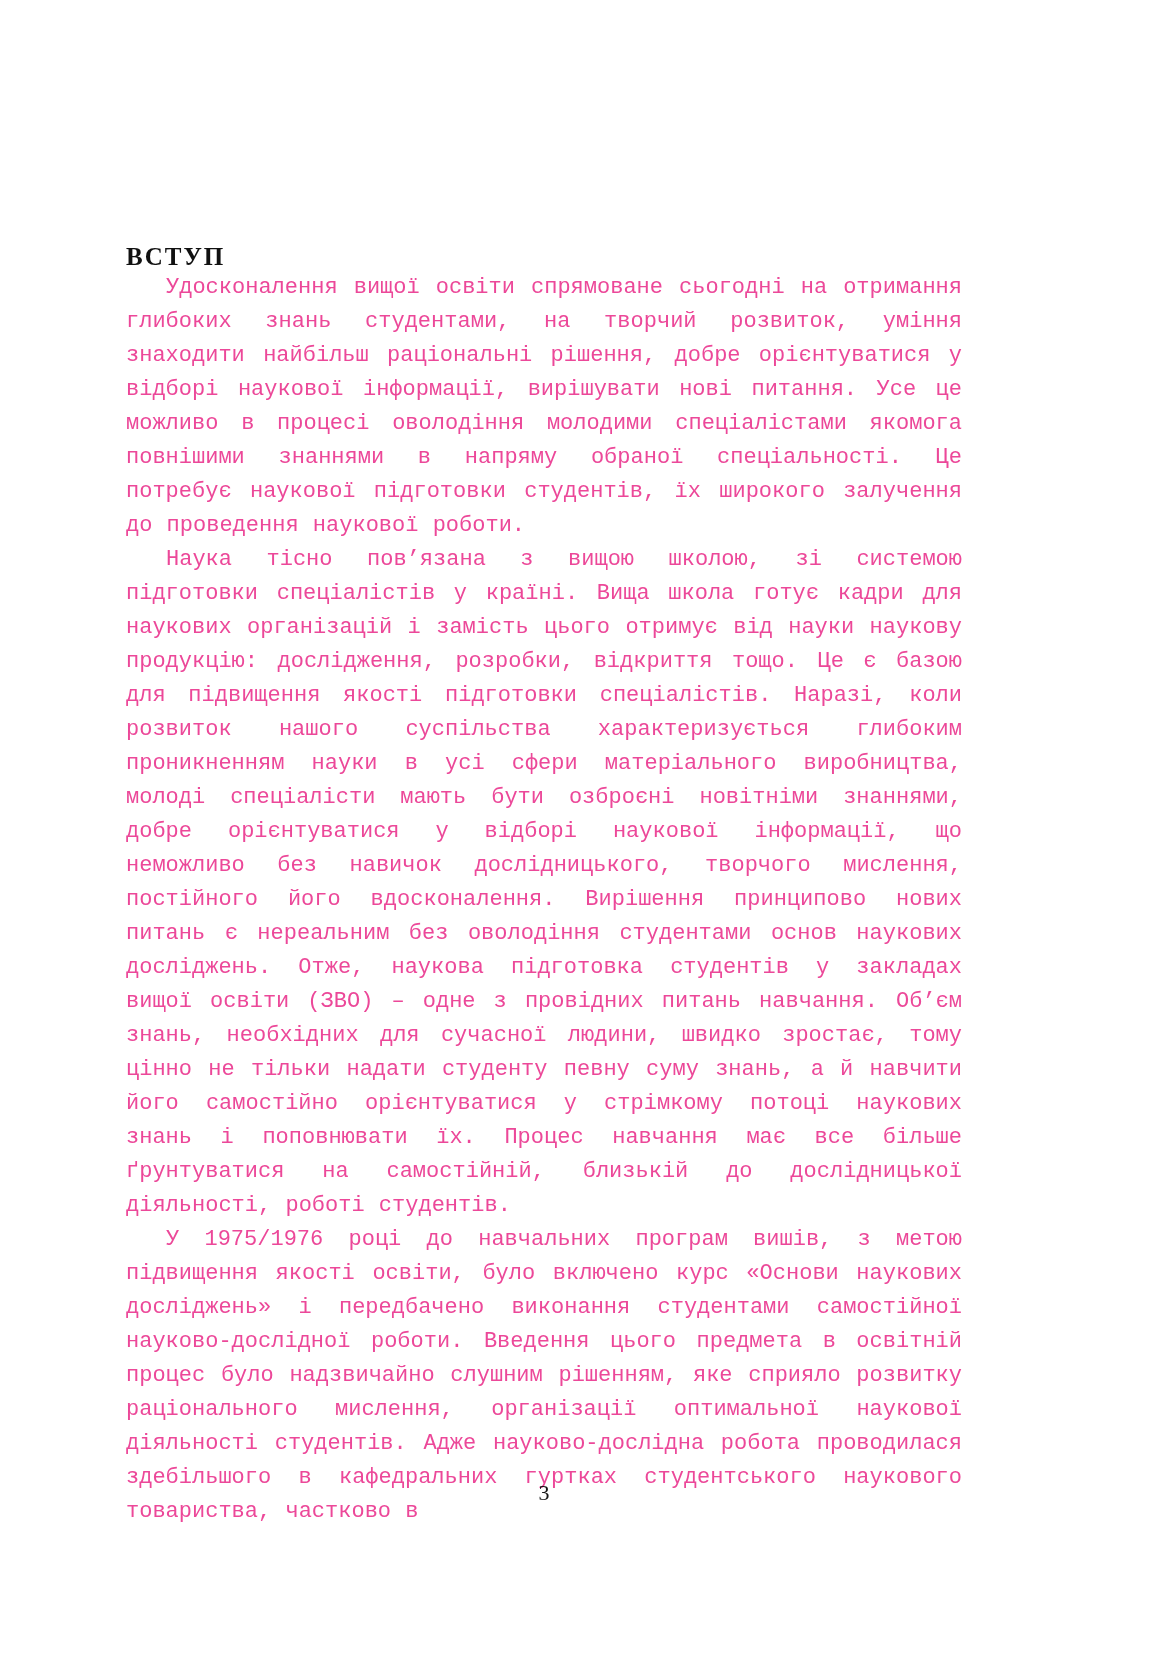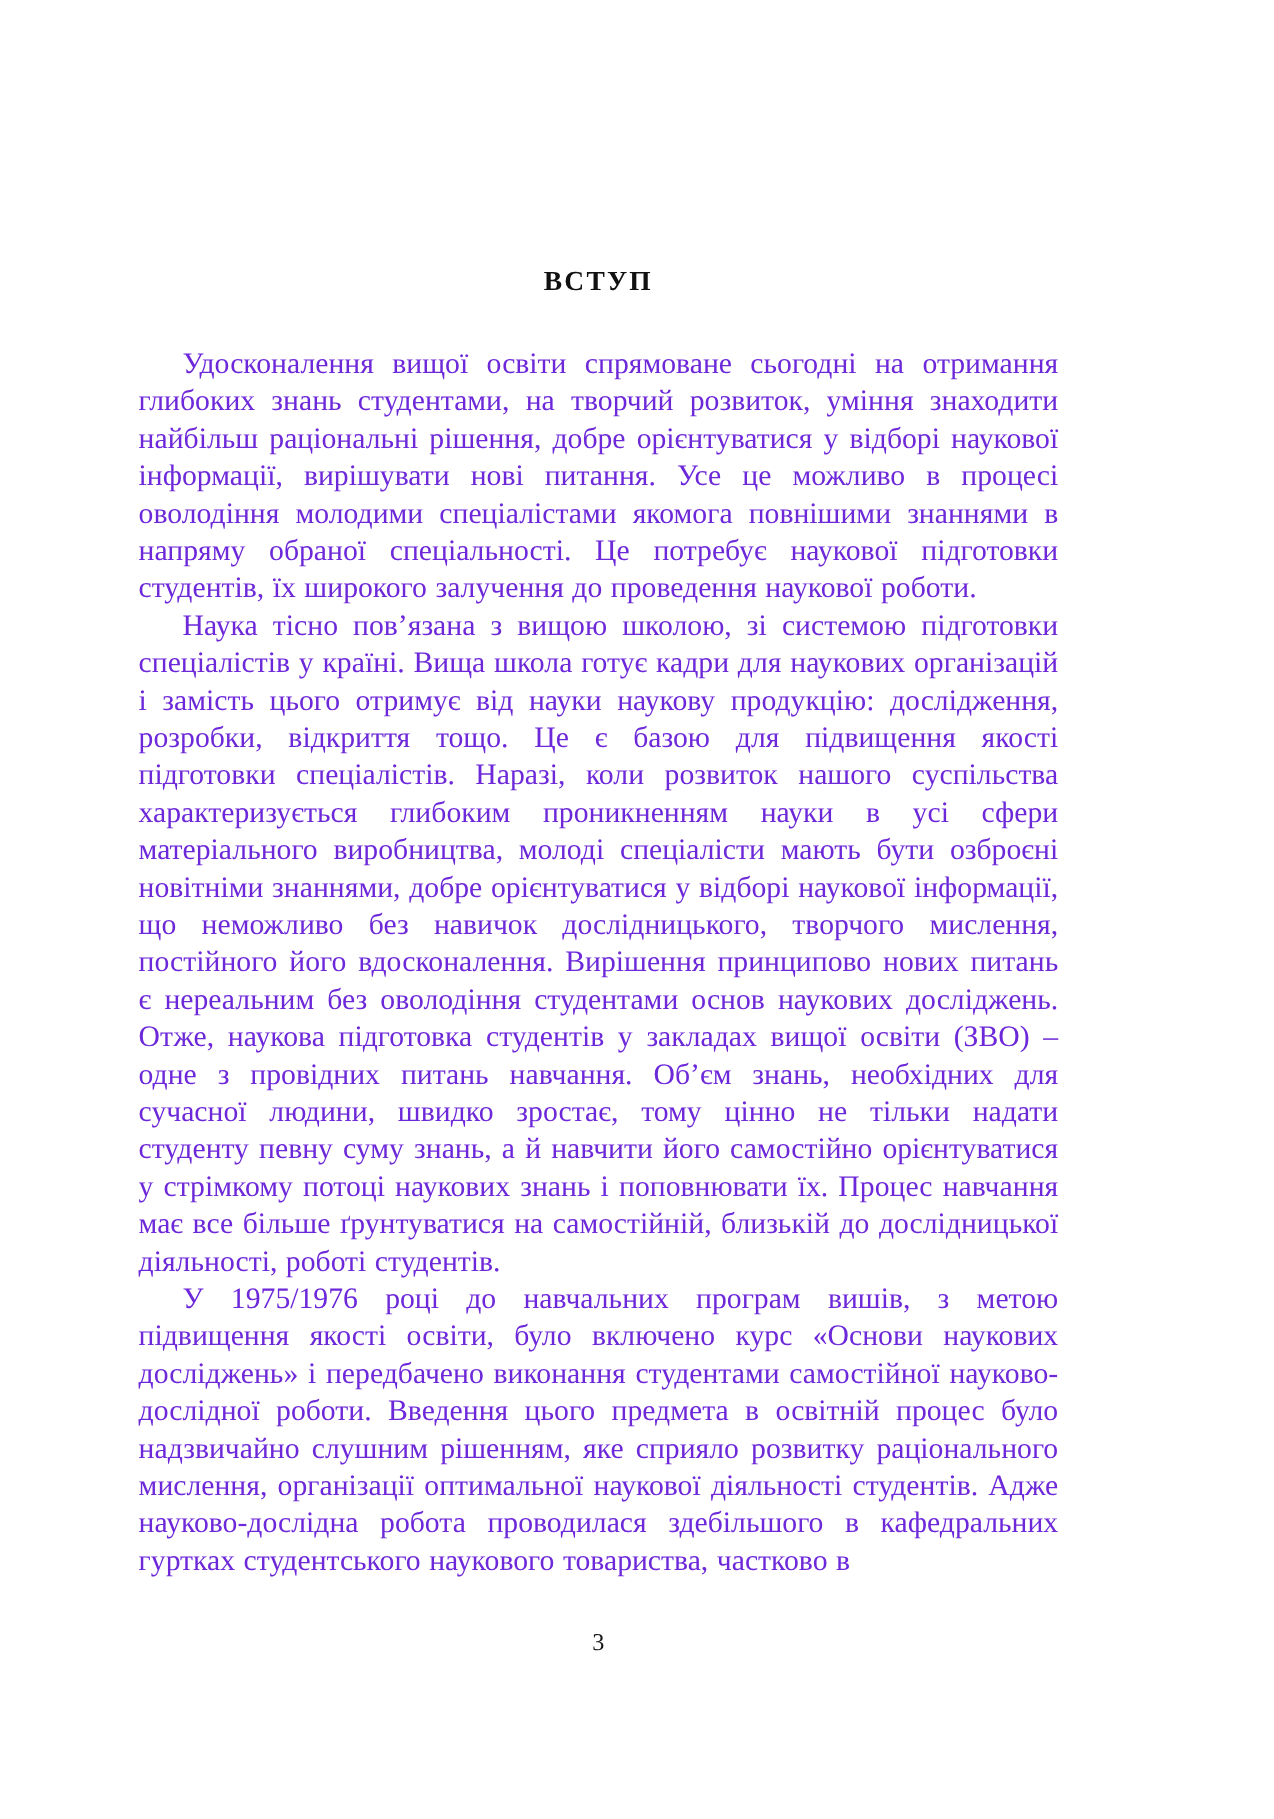--- a/index.html
+++ b/index.html
@@ -18,33 +18,32 @@
     }
     .content {
       position: absolute;
       left: 126px;
       top: 243px;
       width: 836px;
     }
     .title {
       font-size: 25px;
       font-weight: bold;
-      text-align: center;
       letter-spacing: 2px;
-      margin-bottom: 42px;
       color: #111111;
     }
     .para {
-      font-size: 27px;
+      font-size: 22px;
       line-height: 34px;
       text-align: justify;
       text-indent: 40px;
       word-spacing: 1px;
       hyphens: auto;
-      color: #6d28d9;
+      color: #ec4899;
+      font-family: Liberation Mono, monospace;
     }
     .page-number {
       position: absolute;
       top: 1480px;
       left: 126px;
       width: 836px;
       text-align: center;
       font-size: 22px;
       color: #151515;
     }

